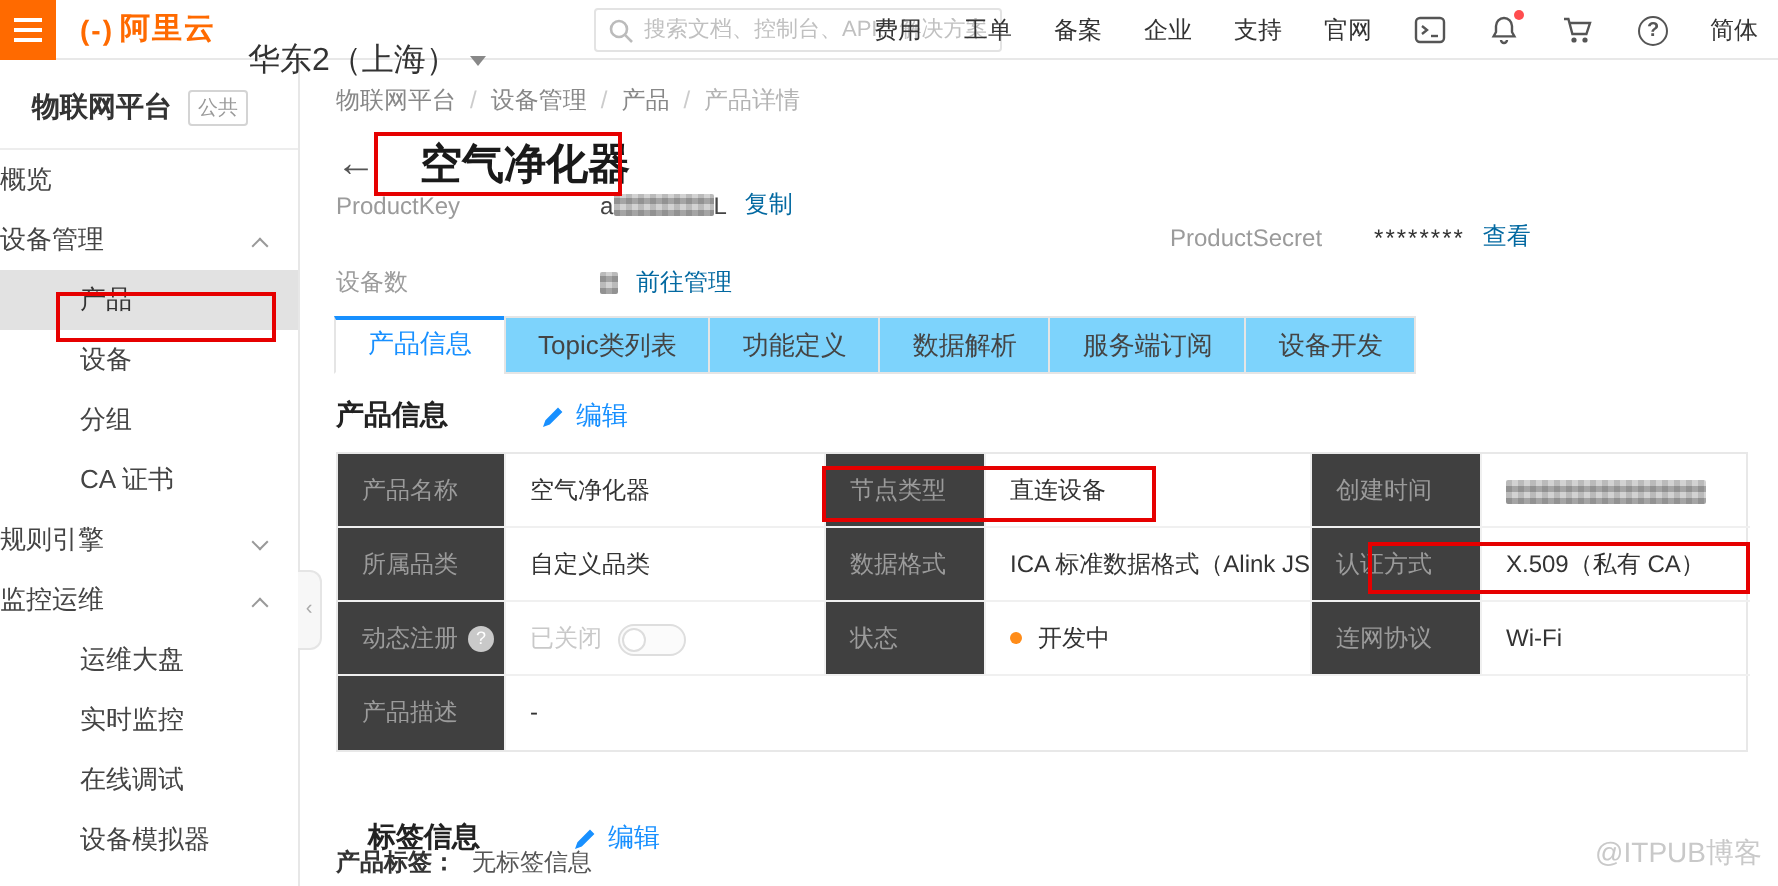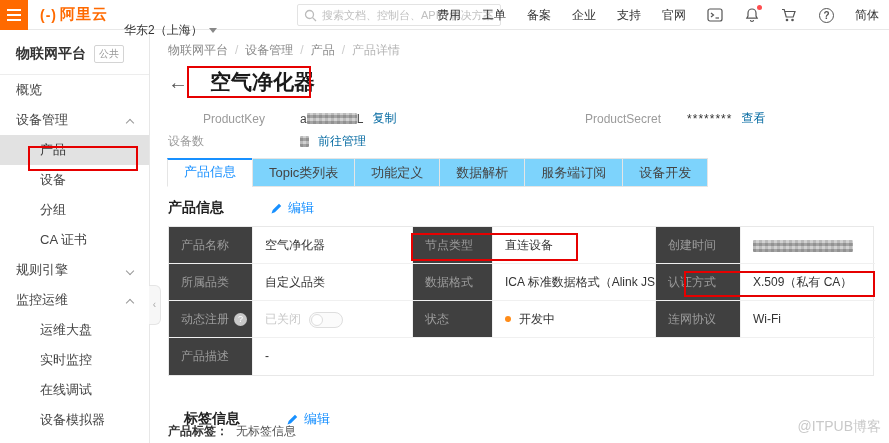--- a/index.html
+++ b/index.html
@@ -9,21 +9,21 @@
 
   
   .topbar { position:absolute; left:0; top:0; width:889px; height:30px;
     background:#fff; border-bottom:1px solid #e8e8e8; display:flex; align-items:center; z-index:4; }
   .hamburger { width:28px; height:30px; background:#FF6A00; display:flex; flex-direction:column;
     justify-content:center; align-items:center; gap:3px; cursor:pointer; }
   .hamburger i { display:block; width:14px; height:2px; background:#fff; }
   .logo { display:flex; align-items:center; margin-left:12px; cursor:pointer;
     color:#FF6A00; font-weight:bold; font-size:15px; letter-spacing:1px; }
   .logo .mark { font-size:14px; margin-right:3px; font-weight:bold; }
-  .region { display:flex; align-items:center; margin-left:16px; font-size:12px; color:#333; cursor:pointer;margin-top:32px; }
+  .region { display:flex; align-items:center; margin-left:16px; font-size:16px; color:#333; cursor:pointer;margin-top:32px; }
   .caret { width:0; height:0; border-left:4px solid transparent; border-right:4px solid transparent;
     border-top:5px solid #888; margin-left:6px; }
   .search { position:absolute; left:297px; top:4px; width:204px; height:22px; border:1px solid #e3e3e3;
     border-radius:2px; display:flex; align-items:center; padding:0 6px; background:#fff; }
   .search input { border:none; outline:none; flex:1; font-size:11px; color:#666; margin-left:5px;
     font-family:"Liberation Sans","DejaVu Sans",sans-serif; background:transparent; }
   .search input::placeholder { color:#c0c0c0; }
   .top-right { position:absolute; right:10px; top:0; height:30px; display:flex; align-items:center; gap:21px; }
   .top-right .tm { font-size:12px; color:#333; cursor:pointer; white-space:nowrap; }
   .ticon { display:flex; align-items:center; cursor:pointer; position:relative; }
@@ -31,21 +31,21 @@
   .help-circle { width:15px; height:15px; border:1.4px solid #555; border-radius:50%;
     font-size:10px; color:#555; text-align:center; line-height:13px; font-weight:bold; }
 
   
   .sidebar { position:absolute; left:0; top:30px; width:150px; bottom:0; background:#fff;
     border-right:1px solid #e7e7e7; z-index:2; }
   .sb-head { padding:15px 14px 11px 16px; display:flex; align-items:center; gap:8px;
     border-bottom:1px solid #ededed; }
   .sb-title { font-size:14px; font-weight:bold; color:#333; }
   .sb-badge { font-size:10px; color:#999; border:1px solid #d4d4d4; border-radius:2px; padding:1px 4px; }
-  .sb-item { height:30px; line-height:30px; font-size:13px; color:#444; padding-left:16px;
+  .sb-item { height:30px; line-height:30px; font-size:13px; color:#444; 
     cursor:pointer; position:relative; white-space:nowrap; }
   .sb-item.lvl2 { padding-left:40px; }
   .sb-item.active { background:#e2e2e2; color:#333; }
   .chev { position:absolute; right:16px; top:13px; width:6px; height:6px;
     border-right:1px solid #999; border-bottom:1px solid #999; }
   .chev.up { transform:rotate(-135deg); top:15px; }
   .chev.down { transform:rotate(45deg); }
   .collapse-tab { position:absolute; left:149px; top:285px; width:12px; height:40px;
     background:#f7f7f7; border:1px solid #e5e5e5; border-left:none; border-radius:0 6px 6px 0;
     color:#aaa; font-size:10px; line-height:38px; text-align:center; cursor:pointer; z-index:3; }
@@ -55,21 +55,21 @@
   .breadcrumb { position:absolute; left:18px; top:12px; font-size:12px; color:#888; }
   .breadcrumb .sep { color:#ccc; margin:0 7px; }
   .breadcrumb .cur { color:#b3b3b3; }
   .bc-link { cursor:pointer; }
   .title-row { position:absolute; left:18px; top:36px; display:flex; align-items:center; }
   .back-arrow { font-size:20px; color:#555; cursor:pointer; margin-right:14px; }
   .page-title { font-size:21px; font-weight:bold; color:#1a1a1a; padding:2px 8px; }
 
   .kv { position:absolute; font-size:12px; display:flex; align-items:center; }
   .kv .lbl { color:#9b9b9b; }
-  .kv-pk { left:18px; top:80px;text-align:center; }
+  .kv-pk { left:18px; top:64px; }
   .kv-pk .lbl { width:132px; }
   .kv-dc { left:18px; top:103px; }
   .kv-dc .lbl { width:132px; }
   .kv-ps { left:435px; top:80px; }
   .kv-ps .lbl { margin-right:26px; }
   .blue-link { color:#0369a1; cursor:pointer; margin-left:9px; white-space:nowrap; }
   .mono-val { color:#333; letter-spacing:1px; }
   .mosaic { display:inline-block; height:11px; border-radius:1px; vertical-align:middle;
     background-image:
       repeating-linear-gradient(0deg, rgba(90,90,90,.55) 0 3px, rgba(190,190,190,.45) 3px 6px),

